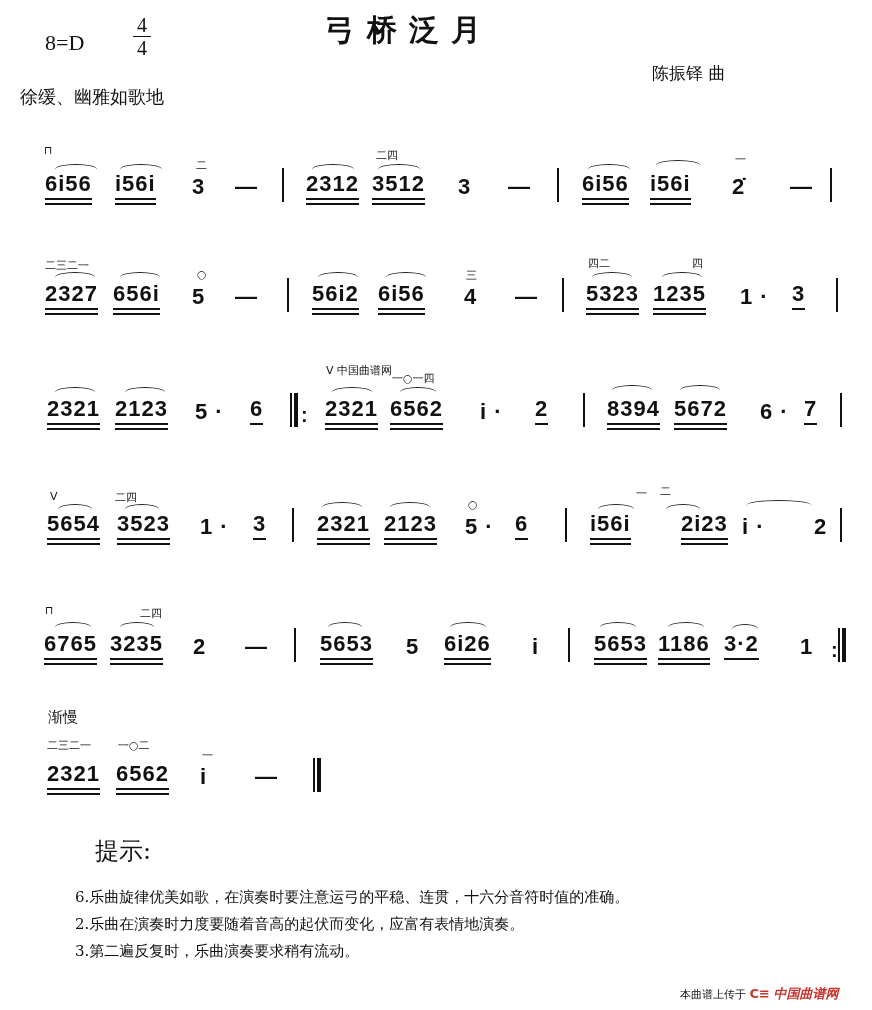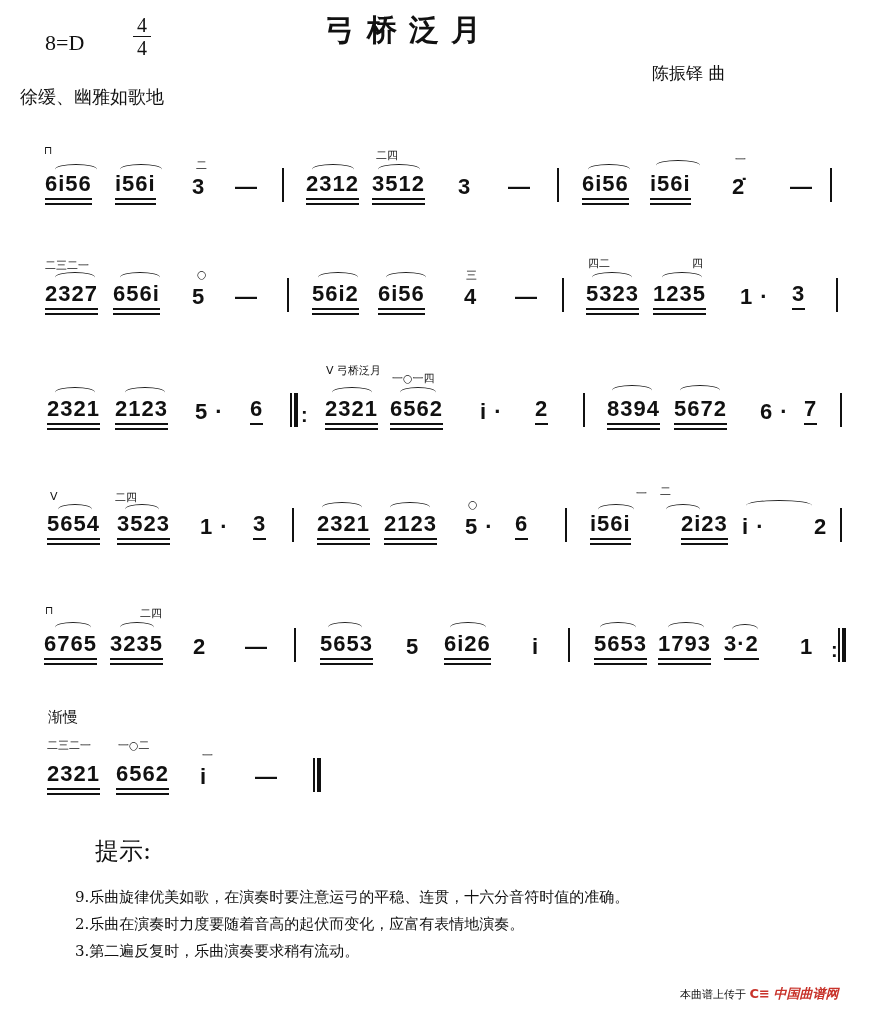--- a/index.html
+++ b/index.html
@@ -103,21 +103,21 @@
 <div class="row" style="top:375px;">
   <span class="slur" style="left:55px;top:12px;width:40px;"></span>
   <span class="notes u2" style="left:47px;">2321</span>
   <span class="slur" style="left:125px;top:12px;width:40px;"></span>
   <span class="notes u2" style="left:115px;">2123</span>
   <span class="notes" style="left:195px;">5 ·</span>
   <span class="notes u1" style="left:250px;">6</span>
 
   <div class="dbar" style="left:290px;"></div>
   <span class="repeat" style="left:301px;">:</span>
-  <span class="finger" style="left:326px;top:-12px;">V 弓桥泛月</span>
+  <span class="finger" style="left:326px;top:-12px;">V 中国曲谱网</span>
   <span class="slur" style="left:332px;top:12px;width:40px;"></span>
   <span class="notes u2" style="left:325px;">2321</span>
   <span class="finger" style="left:392px;top:-4px;">一○一四</span>
   <span class="slur" style="left:400px;top:12px;width:36px;"></span>
   <span class="notes u2" style="left:390px;">6562</span>
   <span class="notes" style="left:480px;">i ·</span>
   <span class="notes u1" style="left:535px;">2</span>
   <div class="bar" style="left:583px;"></div>
 
   <span class="slur" style="left:612px;top:10px;width:40px;"></span>
@@ -176,42 +176,42 @@
   <span class="notes u2" style="left:320px;">5653</span>
   <span class="notes" style="left:406px;">5</span>
   <span class="slur" style="left:450px;top:12px;width:36px;"></span>
   <span class="notes u2" style="left:444px;text-align:center;">6i26</span>
   <span class="notes" style="left:532px;">i</span>
   <div class="bar" style="left:568px;"></div>
 
   <span class="slur" style="left:600px;top:12px;width:36px;"></span>
   <span class="notes u2" style="left:594px;">5653</span>
   <span class="slur" style="left:668px;top:12px;width:36px;"></span>
-  <span class="notes u2" style="left:658px;">1793</span>
+  <span class="notes u2" style="left:658px;">1186</span>
   <span class="slur" style="left:732px;top:14px;width:26px;"></span>
   <span class="notes u1" style="left:724px;">3·2</span>
   <span class="notes" style="left:800px;">1</span>
   <span class="repeat" style="left:831px;">:</span>
   <div class="dbar" style="left:838px;"></div>
 </div>
 
 <div class="abs" style="left:48px;top:708px;font-family:'DejaVu Serif',serif;font-size:15px;">渐慢</div>
 <div class="row" style="top:740px;">
   <span class="finger" style="left:47px;top:-2px;">二三二一</span>
   <span class="notes u2" style="left:47px;">2321</span>
   <span class="finger" style="left:118px;top:-2px;">一○二</span>
   <span class="notes u2" style="left:116px;">6562</span>
   <span class="finger" style="left:202px;top:8px;">一</span>
   <span class="notes" style="left:200px;">i</span>
   <span class="notes" style="left:255px;">—</span>
   <div class="dbar" style="left:313px;"></div>
 </div>
 
 <div class="abs hints-title">提示:</div>
-<div class="abs hint" style="top:888px;">9.乐曲旋律优美如歌，在演奏时要注意运弓的平稳、连贯，十六分音符时值的准确。</div>
+<div class="abs hint" style="top:888px;">6.乐曲旋律优美如歌，在演奏时要注意运弓的平稳、连贯，十六分音符时值的准确。</div>
 <div class="abs hint" style="top:915px;">2.乐曲在演奏时力度要随着音高的起伏而变化，应富有表情地演奏。</div>
 <div class="abs hint" style="top:942px;">3.第二遍反复时，乐曲演奏要求稍有流动。</div>
 
 <div class="abs footer">
   <span>本曲谱上传于</span>
   <span class="logo">C≡</span>
   <span class="brand">中国曲谱网</span>
 </div>
 
 </body></html>

